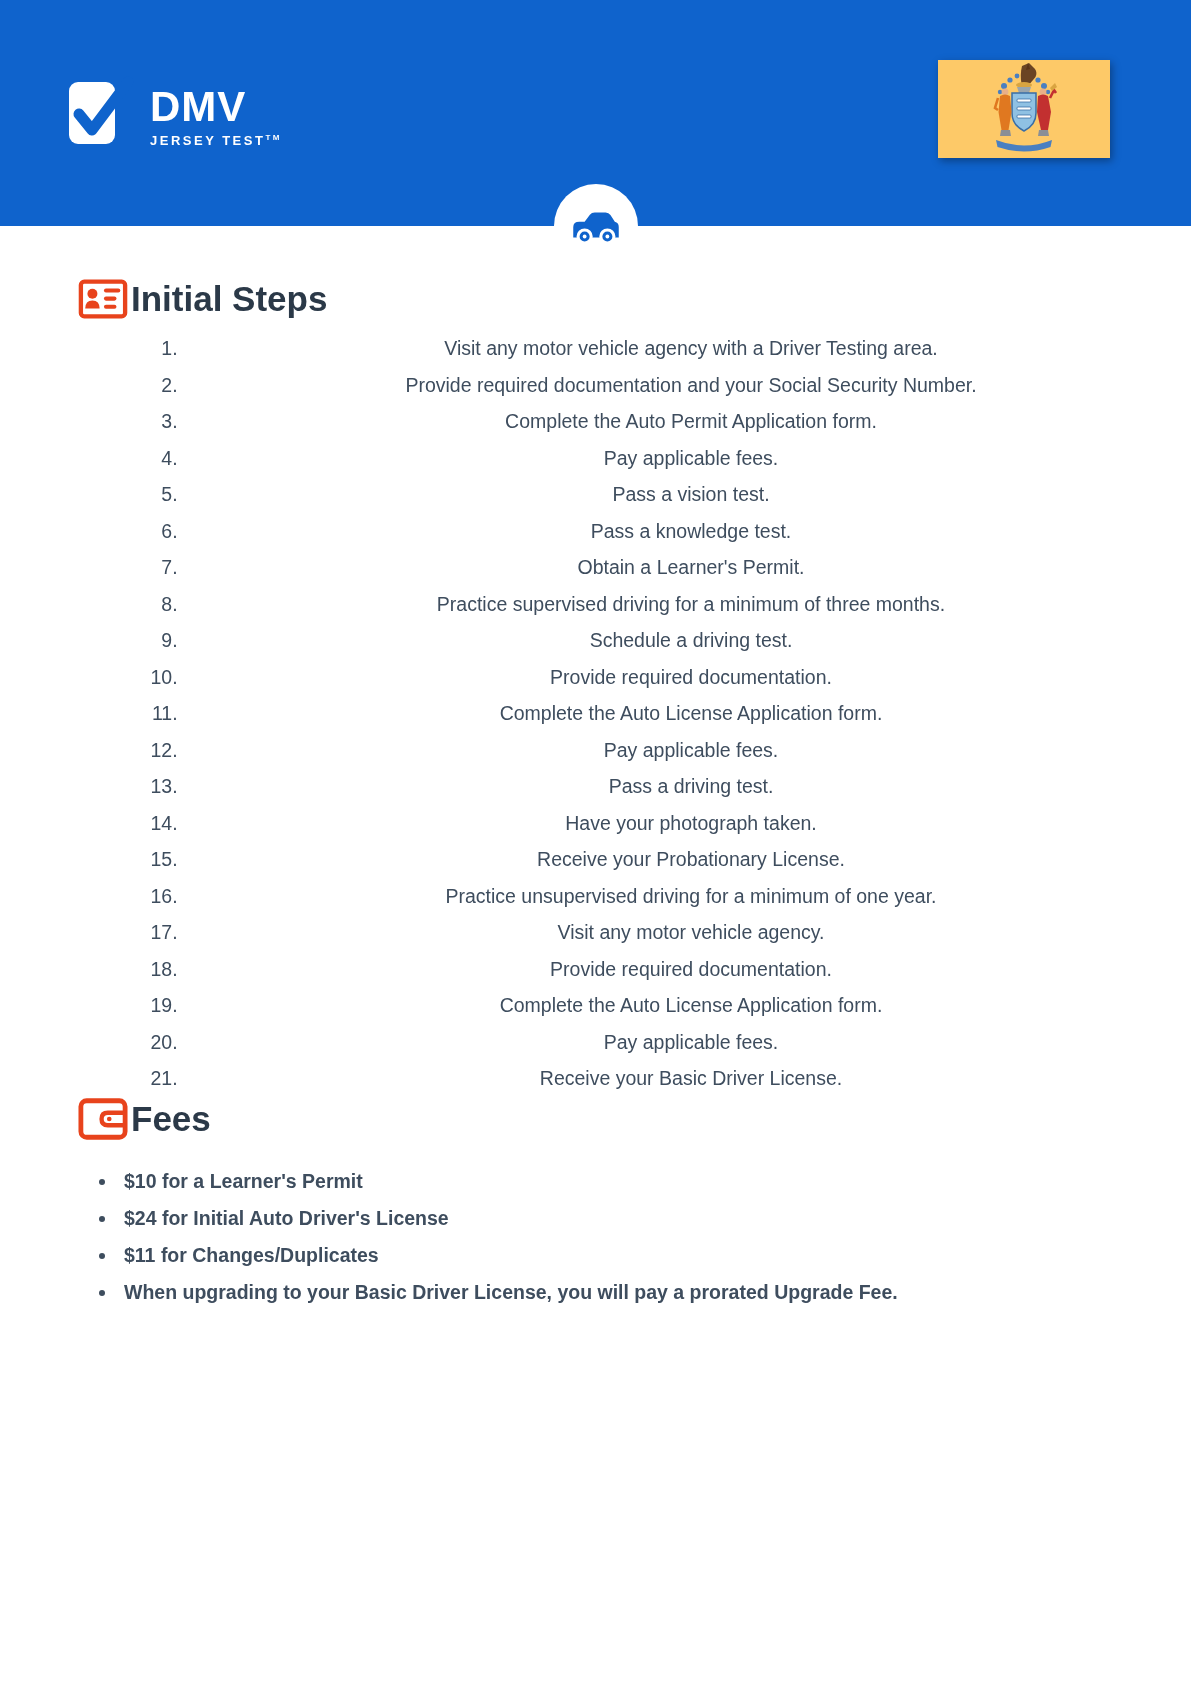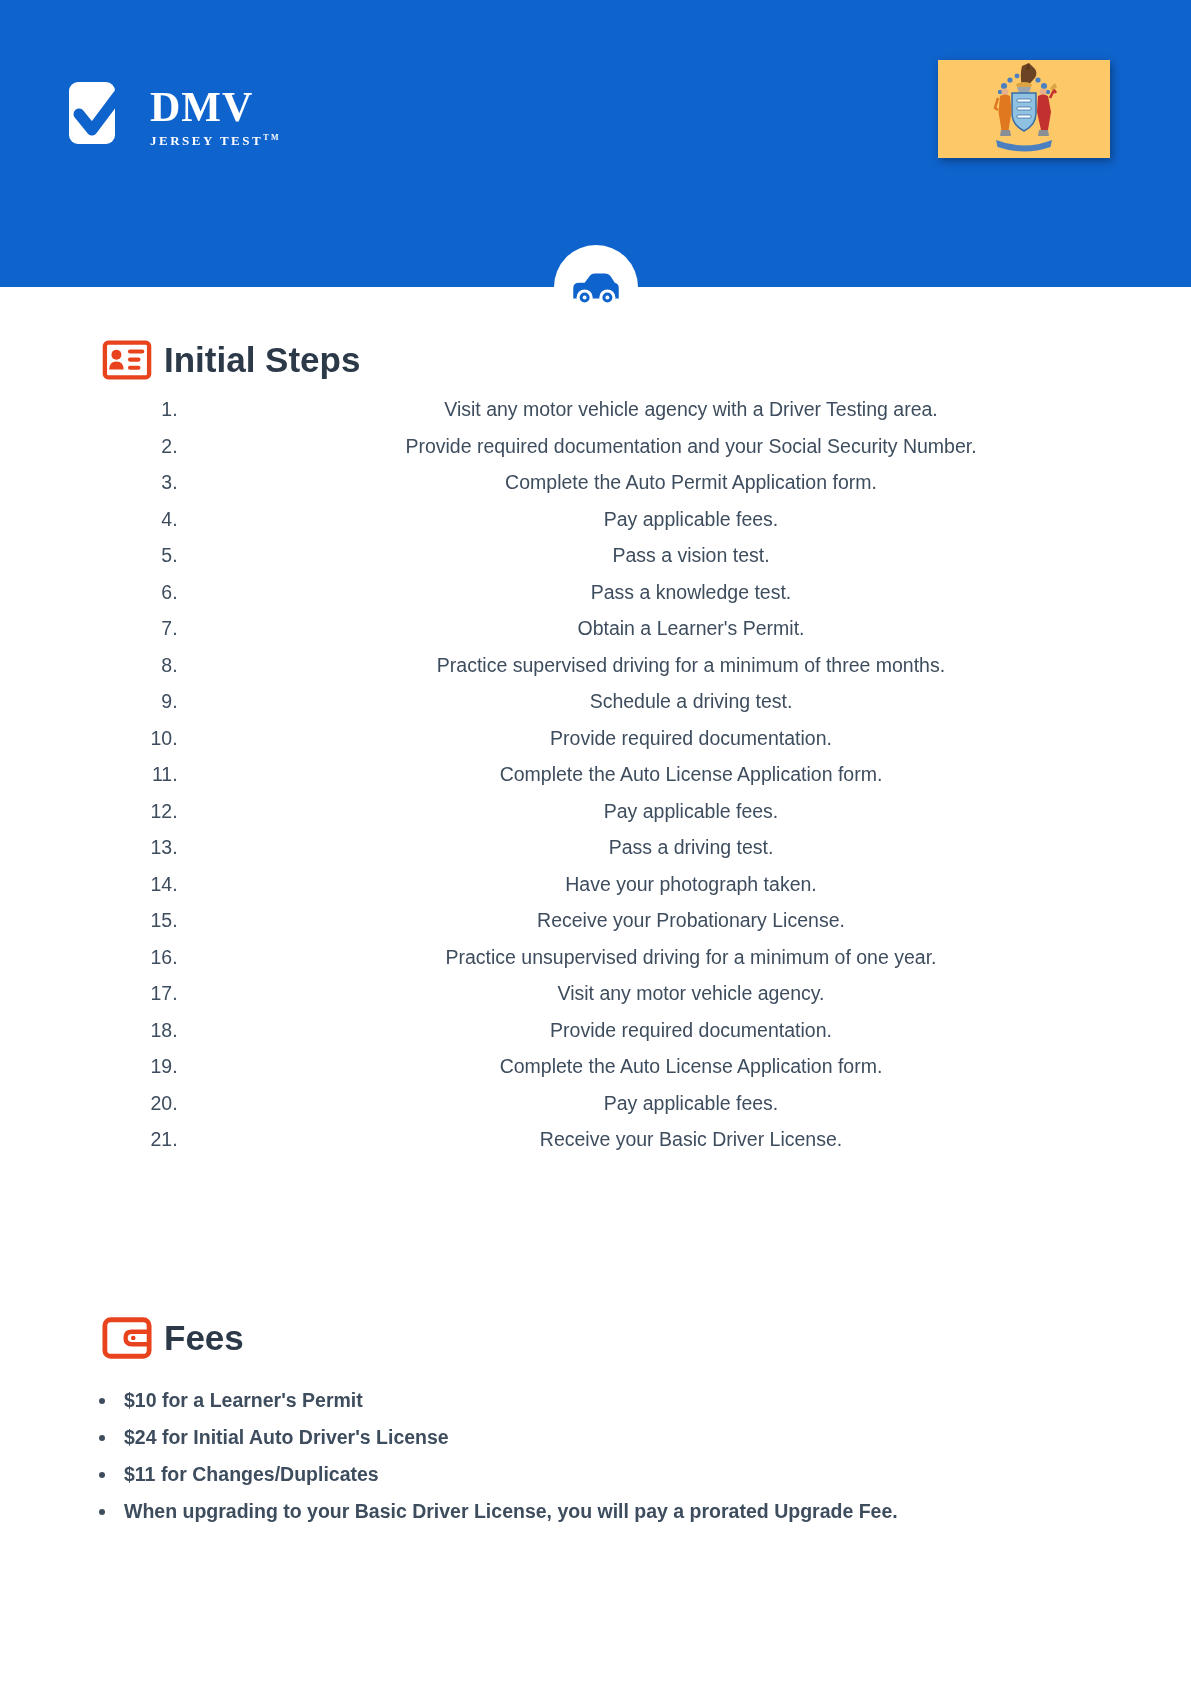--- a/index.html
+++ b/index.html
@@ -4,21 +4,21 @@
 <style>
   html,body { margin:0; padding:0; }
   body {
     width:1191px; height:1684px;
     background:#ffffff;
     font-family:"Liberation Sans", sans-serif;
     position:relative; overflow:hidden;
   }
 
   
-  .header { position:relative; height:287px; background:#0f63cc;font-family:Liberation Serif, serif; }
+  .header { position:relative; height:226px; background:#0f63cc; }
 
   .logo { position:absolute; left:66px; top:72px; display:flex; align-items:flex-start; gap:8px; }
   .logo-check { width:76px; height:76px; }
   .logo-textcol { margin-top:14px; }
   .logo-brand { color:#fff; font-size:42px; font-weight:bold; letter-spacing:1px; line-height:1; }
   .logo-tagline { color:#fff; font-size:13px; font-weight:bold; letter-spacing:2.5px; margin-top:5px; }
   .tm { font-size:8px; vertical-align:top; }
 
   .title-block { position:absolute; left:0; right:58px; top:62px; text-align:center; color:#fff; }
   .title { font-size:54px; font-weight:bold; letter-spacing:1px; line-height:1; }
@@ -26,29 +26,29 @@
 
   .flag { position:absolute; right:81px; top:60px; width:172px; height:98px;
           box-shadow:2px 3px 8px rgba(0,0,0,0.35); display:block; }
 
   .badge { position:absolute; left:50%; bottom:-42px; transform:translateX(-50%);
            width:84px; height:84px; border-radius:50%; background:#fff;
            display:flex; align-items:center; justify-content:center; }
   .badge svg { width:56px; height:38px; }
 
   
-  .section-heading { display:flex; align-items:center; gap:12px; padding-left:102px; }
+  .section-heading { display:flex; align-items:center; gap:3px; padding-left:78px; }
   .heading-icon { flex:none; }
   .heading-title { font-size:35px; font-weight:bold; color:#2b3948; }
 
   .steps-section { margin-top:52px; }
   ol.steps { margin:10px 0 0 0; padding:0 0 0 183px; }
   ol.steps li { font-size:19.5px; color:#3e4d5e; line-height:36.5px; padding-left:8px;text-align:center; }
 
-  .fees-section { margin-top:158px; }
+  .fees-section { }
   ul.fees { margin:22px 0 0 0; padding:0 0 0 118px; list-style:disc;font-weight:bold; }
   ul.fees li { font-size:19.5px; color:#3e4d5e; line-height:37px; padding-left:6px; }
 </style>
 </head>
 <body>
 
 <div class="header">
 
   <div class="logo">
     <svg class="logo-check" viewBox="0 0 76 76">

